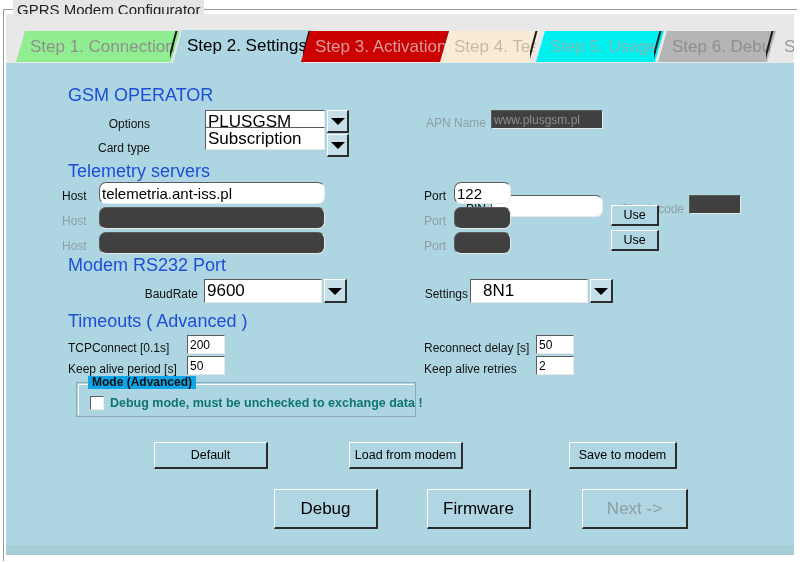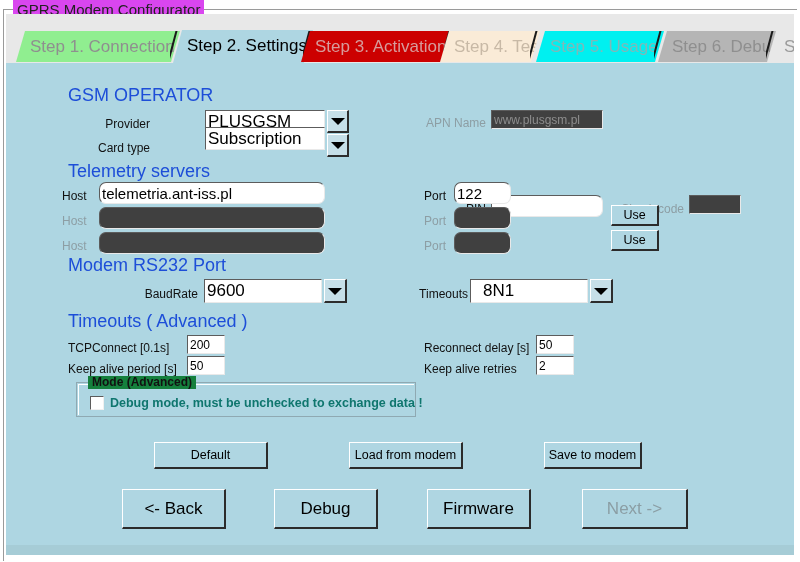--- a/index.html
+++ b/index.html
@@ -36,21 +36,21 @@
     width: 588px; height: 1px;
     background: #9a9a9a;
   }
   .outer-legend {
     position: absolute;
     left: 13px; top: 0px;
     height: 19px;
     line-height: 19px;
     font-size: 15px;
     color: #222222;
-    background: #d946ef;
+    background: #e5e5e5;
     padding: 0 4px;
     white-space: nowrap;
   }
 
   
   .tabstrip {
     position: absolute;
     left: 6px; top: 14px;
     width: 788px; height: 49px;
     background: #e8e8e8;
@@ -209,21 +209,21 @@
     border-top: 1px solid #ffffff;
     border-left: 1px solid #ffffff;
     left: 1px; top: 1px; right: 1px; bottom: 1px;
     pointer-events: none;
   }
   .groupbox-legend {
     position: absolute;
     font-size: 12px;
     font-weight: bold;
     color: #111111;
-    background: #15803d;
+    background: #0ea5e9;
     padding: 0 4px;
     white-space: nowrap;
     line-height: 13px;
   }
   .checkbox {
     position: absolute;
     box-sizing: border-box;
     width: 14px; height: 14px;
     background: #ffffff;
     border-top: 1.5px solid #5c5c5c;
@@ -264,21 +264,21 @@
         <div class="tab" style="left: 652px; width: 118px; background: rgb(181, 181, 181); color: rgb(143, 143, 143);"><span>Step 6. Debug</span></div>
         <div class="tab-sep" style="left: 760px;"></div>
         <div class="tab" style="left: 764px; width: 40px; background: rgb(232, 232, 232); color: rgb(155, 155, 155);"><span>St</span></div>
       </div>
   </div>
 
   <div class="panel">
 
     <div class="section-title" style="left:62px; top:22px;">GSM OPERATOR</div>
 
-    <div class="lbl r" style="left:84px; top:54px; width:60px;">Provider</div>
+    <div class="lbl r" style="left:84px; top:54px; width:60px;">Options</div>
     <input class="tfield big" type="text" readonly="" style="left: 199px; top: 47px; width: 120px; height: 23px;" value="PLUSGSM">
     <div class="combo-btn" style="left:321px; top:47px; width:22px; height:23px;">
       <span class="combo-arrow"></span>
     </div>
 
     <div class="lbl r" style="left:84px; top:78px; width:60px;">Card type</div>
     <input class="tfield big" type="text" readonly="" style="left: 199px; top: 64px; width: 120px; height: 23px;" value="Subscription">
     <div class="combo-btn" style="left:321px; top:71px; width:22px; height:23px;">
       <span class="combo-arrow"></span>
     </div>
@@ -313,21 +313,21 @@
     <button class="btn use" style="left:605px; top:167px; width:48px; height:21px;">Use</button>
 
     <div class="section-title" style="left:62px; top:192px;">Modem RS232 Port</div>
 
     <div class="lbl r" style="left:128px; top:224px; width:64px;">BaudRate</div>
     <input class="tfield big" type="text" readonly="" style="left: 198px; top: 216px; width: 118px; height: 24px;" value="9600">
     <div class="combo-btn" style="left:318px; top:216px; width:23px; height:24px;">
       <span class="combo-arrow"></span>
     </div>
 
-    <div class="lbl r" style="left:408px; top:224px; width:54px;">Timeouts</div>
+    <div class="lbl r" style="left:408px; top:224px; width:54px;">Settings</div>
     <input class="tfield big" type="text" readonly="" style="left: 464px; top: 216px; width: 118px; height: 24px; padding-left: 12px;" value="8N1">
     <div class="combo-btn" style="left:584px; top:216px; width:23px; height:24px;">
       <span class="combo-arrow"></span>
     </div>
 
     <div class="section-title" style="left:62px; top:248px;">Timeouts ( Advanced )</div>
 
     <div class="lbl" style="left:62px; top:278px;">TCPConnect [0.1s]</div>
     <input class="tfield small" type="text" style="left: 181px; top: 272px; width: 38px; height: 19px;" value="200">
 
@@ -342,23 +342,22 @@
 
     <div class="groupbox" style="left:70px; top:319px; width:340px; height:35px;">
       <div class="groupbox-inner"></div>
     </div>
     <div class="groupbox-legend" style="left:82px; top:313px;">Mode (Advanced)</div>
     <div class="checkbox" style="left:84px; top:333px;"></div>
     <div class="checkbox-label" style="left:104px; top:333px;">Debug mode, must be unchecked to exchange data !</div>
 
     <button class="btn act" style="left:148px; top:379px; width:114px; height:27px;">Default</button>
     <button class="btn act" style="left:343px; top:379px; width:114px; height:27px;">Load from modem</button>
-    <button class="btn act" style="left:538px; top:379px; width:98px; height:27px;">Save to modem</button>
-
-    <button class="btn nav" style="left:116px; top:426px; width:104px; height:40px;">&lt;- Back</button>
+    <button class="btn act" style="left:563px; top:379px; width:108px; height:27px;">Save to modem</button>
+
     <button class="btn nav" style="left:268px; top:426px; width:104px; height:40px;">Debug</button>
     <button class="btn nav" style="left:421px; top:426px; width:104px; height:40px;">Firmware</button>
     <button class="btn nav disabled" style="left:576px; top:426px; width:106px; height:40px;">Next -&gt;</button>
 
   </div>
 
   <div class="panel-bottomstrip"></div>
 </div>
 
 </body></html>

